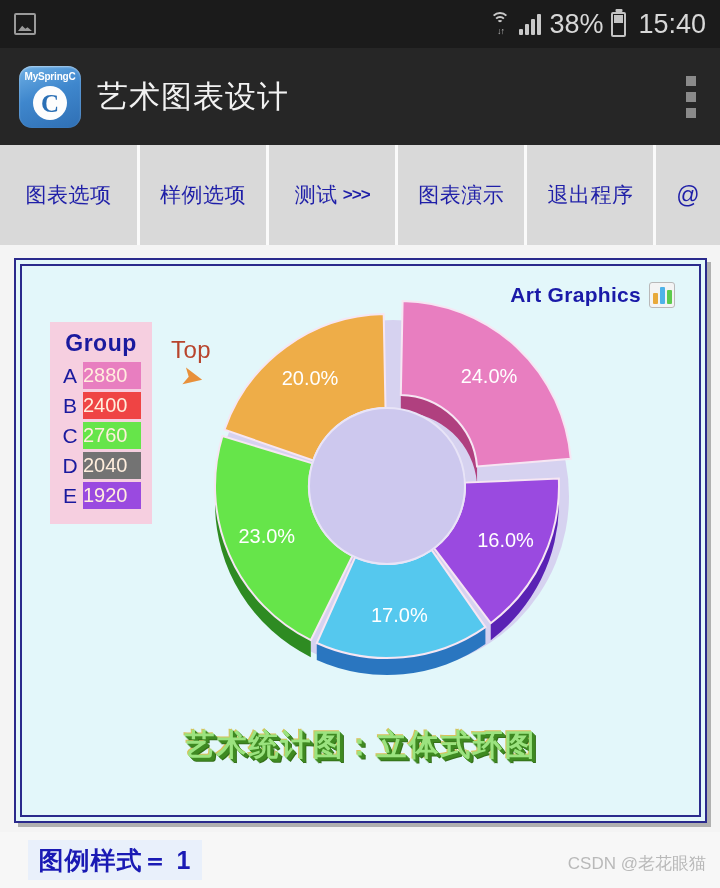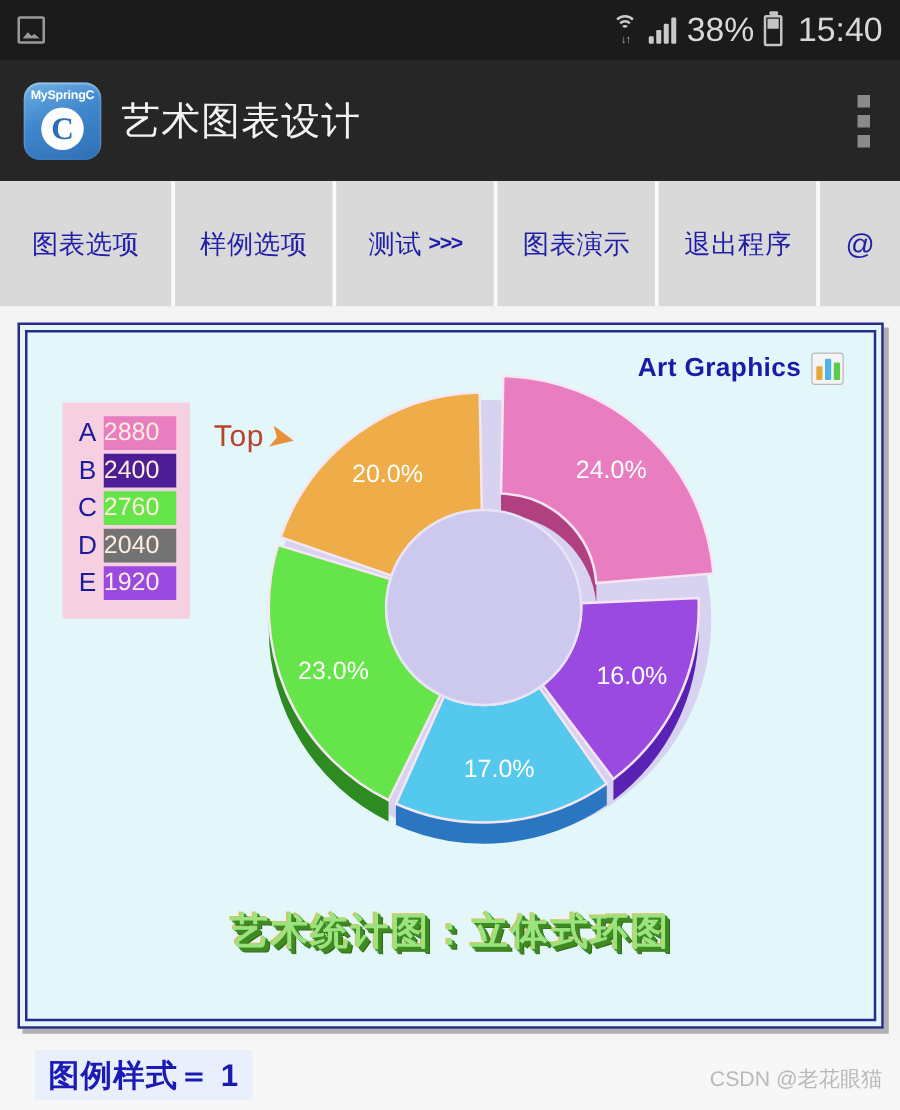--- a/index.html
+++ b/index.html
@@ -126,21 +126,21 @@
   }
   .legend .lg-row { display:flex; align-items:center; justify-content:center; gap:4px; margin:3px 0; }
   .legend .lg-key { color:#1a1a9e; font-size:21px; width:18px; text-align:center; }
   .legend .lg-val {
     width:58px; height:27px; line-height:27px; color:#ffeedd; font-size:20px;
     text-align:left; font-family:"Liberation Sans", sans-serif;
   }
 
   
   .top-anno {
-    position:absolute; left:155px; top:76px; display:flex; align-items:center;
+    position:absolute; left:155px; top:76px; display:flex; align-items:center;flex-direction:column;
   }
   .top-anno .ta-text { color:#b8442c; font-size:24px; letter-spacing:0.5px; }
   .top-anno .ta-arrow { margin-left:3px; color:#e8903a; font-size:27px; line-height:1; transform:rotate(12deg); }
 
   
   .art-title {
     position:absolute; right:30px; top:22px; display:flex; align-items:center; gap:8px;
   }
   .art-title .at-text {
     color:#1a1aa8; font-size:21px; font-weight:bold; letter-spacing:0.3px;
@@ -256,27 +256,28 @@
     <div class="art-title">
       <span class="at-text">Art Graphics</span>
       <span class="at-icon">
           <i></i>
           <i></i>
           <i></i>
         </span>
     </div>
 
     <div class="legend">
+      <div class="lg-title">Group</div>
       <div class="lg-row">
         <span class="lg-key">A</span>
         <span class="lg-val" style="background:#e87ec0">2880</span>
       </div>
       <div class="lg-row">
         <span class="lg-key">B</span>
-        <span class="lg-val" style="background:#4c1d95">2400</span>
+        <span class="lg-val" style="background:#ef4444">2400</span>
       </div>
       <div class="lg-row">
         <span class="lg-key">C</span>
         <span class="lg-val" style="background:#66e54a">2760</span>
       </div>
       <div class="lg-row">
         <span class="lg-key">D</span>
         <span class="lg-val" style="background:#737373">2040</span>
       </div>
       <div class="lg-row">

